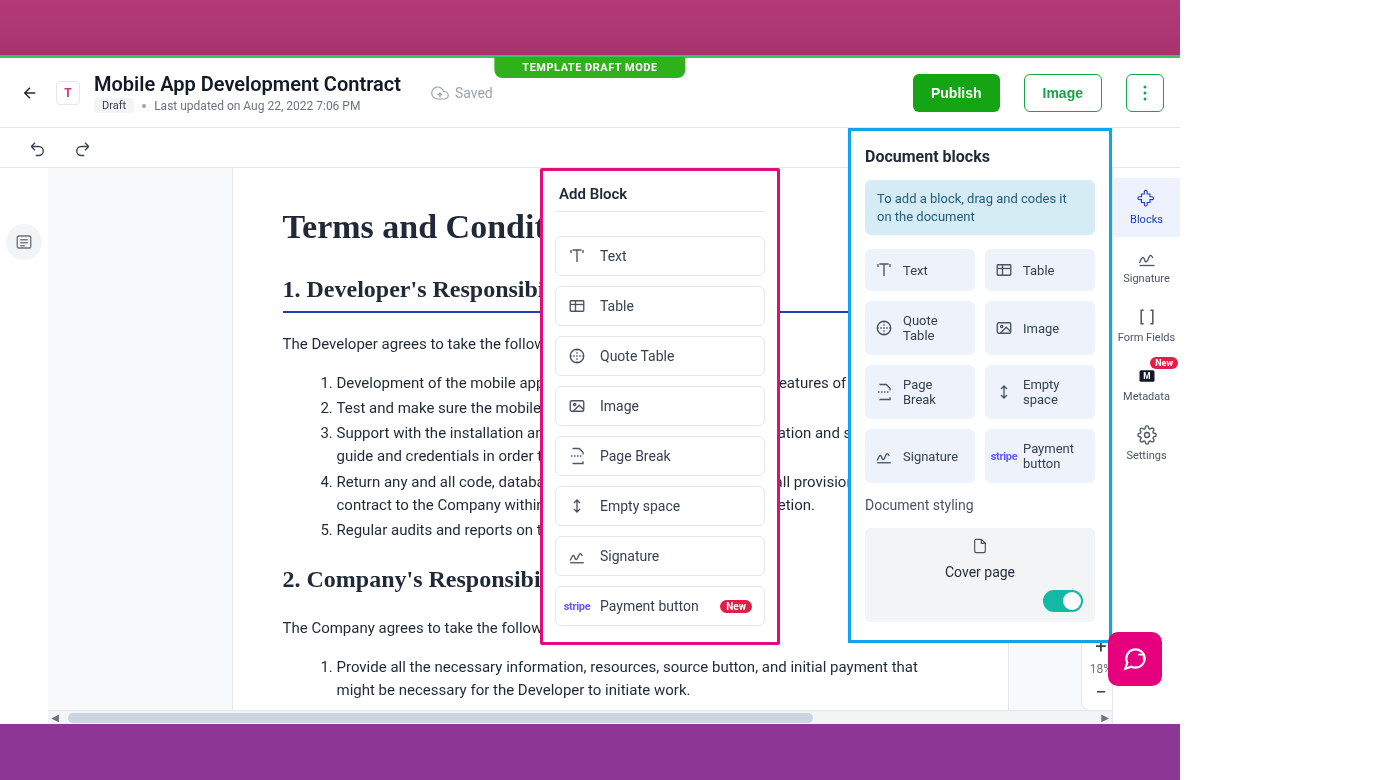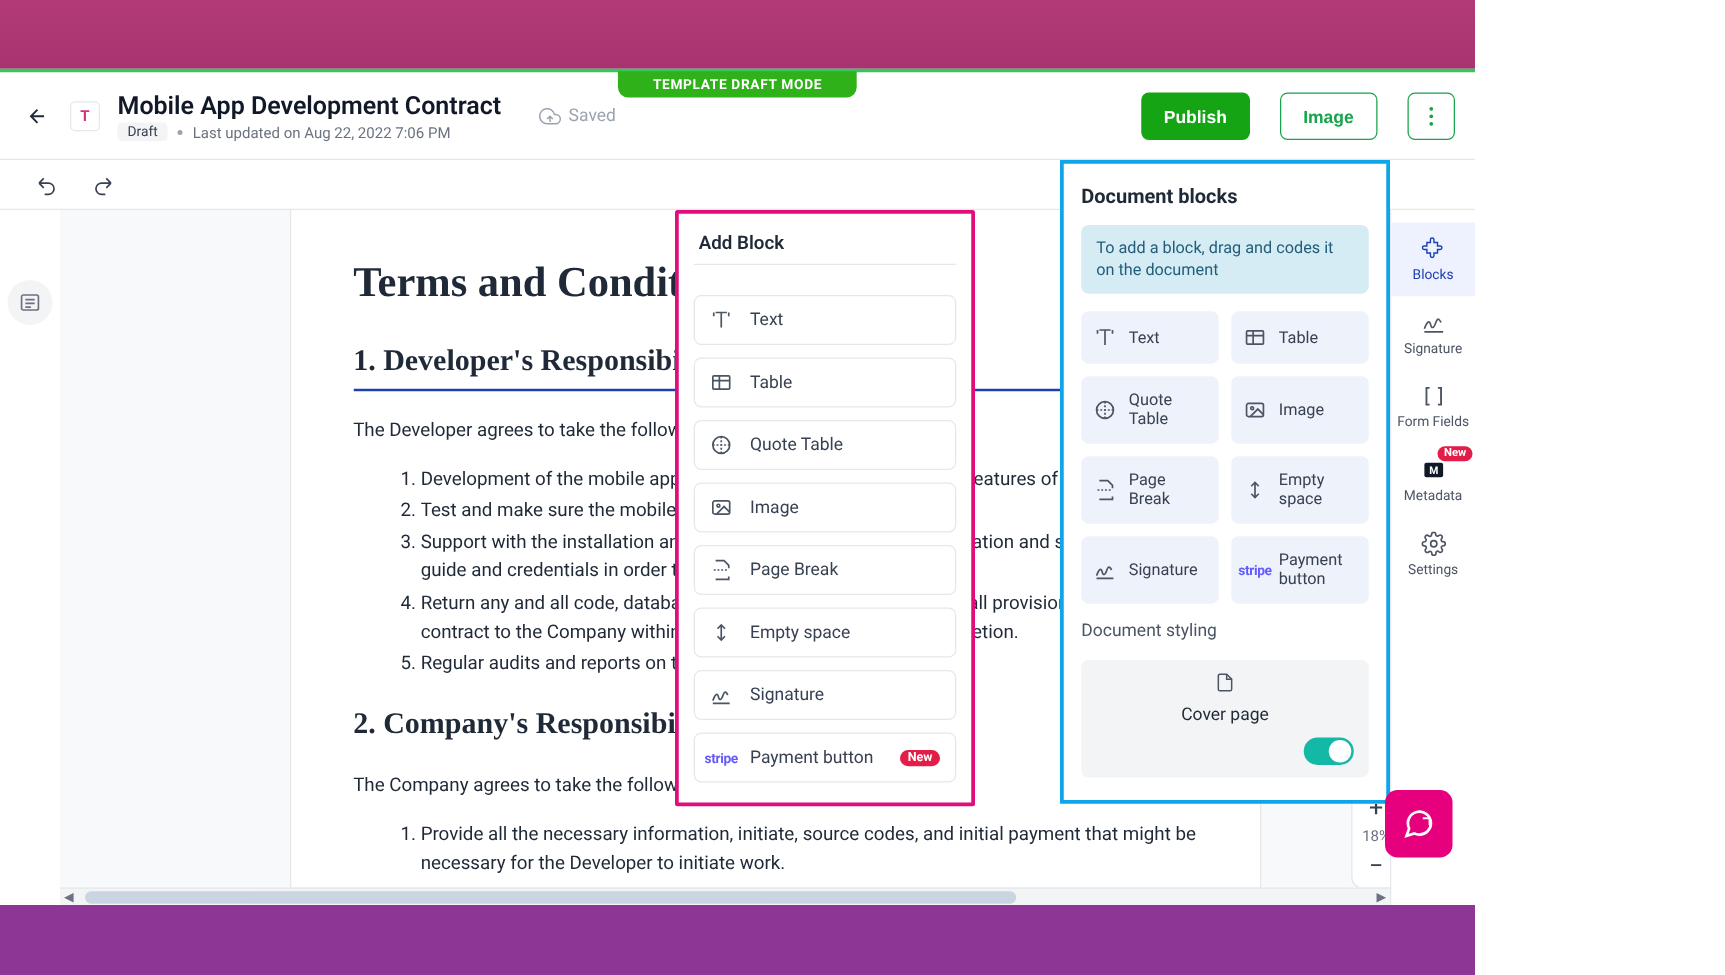--- a/index.html
+++ b/index.html
@@ -177,21 +177,21 @@
             <li>Development of the mobile application inclusive of the layout and features of the contract.</li>
             <li>Test and make sure the mobile application is functional.</li>
             <li>Support with the installation and maintenance of the mobile application and share the user guide and credentials in order to initiate the application.</li>
             <li>Return any and all code, databases,  software, mobile applications all provisions of the contract to the Company within <span class="placeholder">[number of days]</span> days upon completion.</li>
             <li>Regular audits and reports on the progress of the project.</li>
           </ol>
           <h2>2. Company's Responsibilities</h2>
           <br>
           <p>The Company agrees to take the following responsibilities:</p>
           <ol>
-            <li>Provide all the necessary information, initiate, source codes, and initial payment that might be necessary for the Developer to initiate work.</li>
+            <li>Provide all the necessary information, resources, source button, and initial payment that might be necessary for the Developer to initiate work.</li>
           </ol>
         </div>
 
         <div class="page-side">
           <div class="page-label">Page 1</div>
           <div class="page-break-dashes">----------------</div>
           <div class="page-break-label">PDF Page Break</div>
           <div class="paint-btn">
             <svg width="18" height="18" viewBox="0 0 24 24" fill="none" stroke="#111827" stroke-width="1.8">
                 <path d="M19 11l-8-8-9 9 8 8 9-9z"></path>

